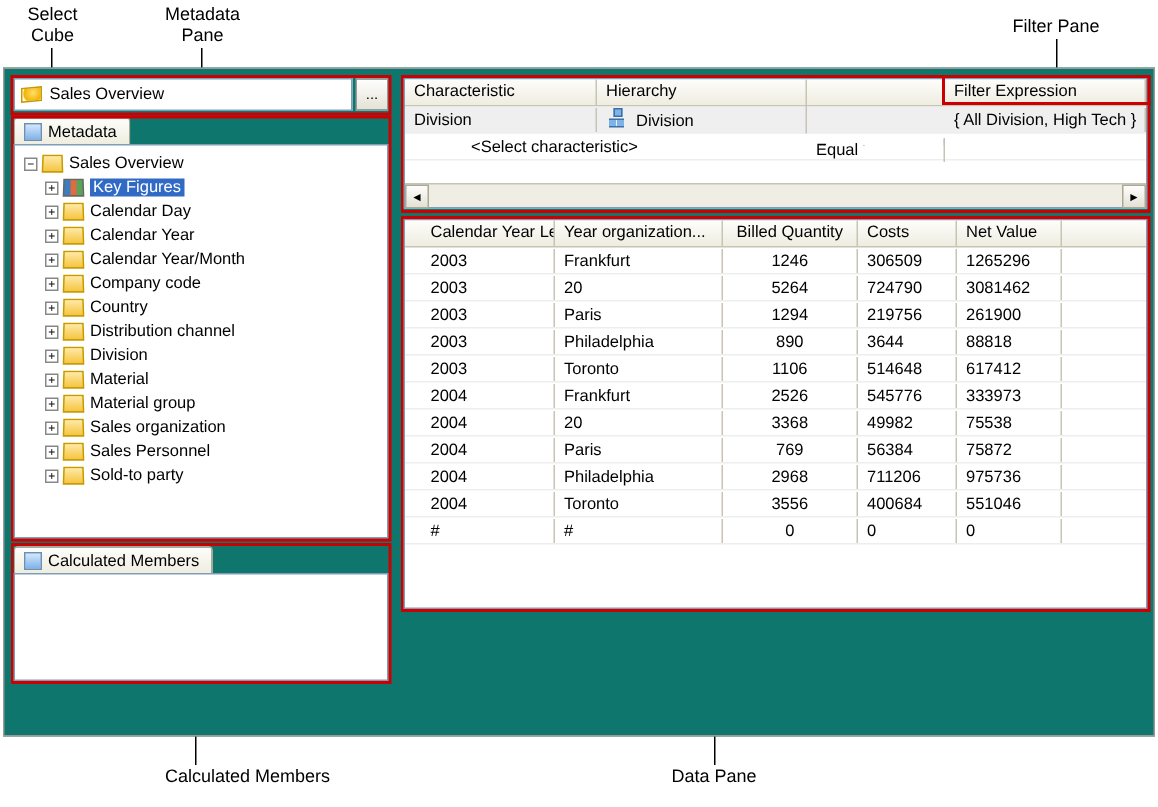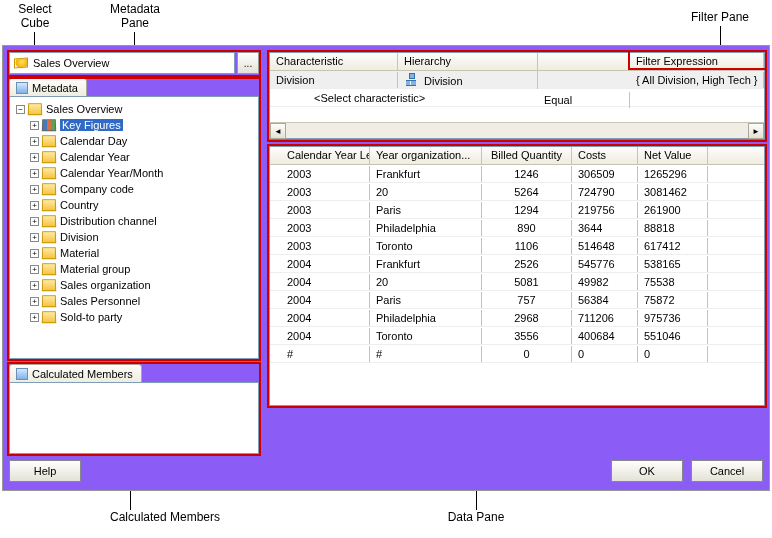--- a/index.html
+++ b/index.html
@@ -23,21 +23,21 @@
   .callout .line {
     position: absolute;
     background: #000;
   }
   .main-window {
     position: absolute;
     left: 2px;
     top: 45px;
     width: 768px;
     height: 446px;
-    background: #8b5cf6;
+    background: #0f766e;
     border: 1px solid #999;
   }
   .redbox { border: 2px solid #c00; position: absolute; pointer-events:none; }
   .cube-row {
     position: absolute;
     left: 6px; top: 6px;
     width: 250px; height: 22px;
     display:flex;
   }
   .cube-field {
@@ -187,21 +187,21 @@
 <body>
 
 <div class="callout" style="left:10px;top:2px;width:50px"><span style="white-space:pre-line;">Select
 Cube</span>
   <div class="line" style="left:24px;top:30px;width:1px;height:18px;"></div>
 </div>
 <div class="callout" style="left:100px;top:2px;width:70px"><span style="white-space:pre-line;">Metadata
 Pane</span>
   <div class="line" style="left:34px;top:30px;width:1px;height:50px;"></div>
 </div>
-<div class="callout" style="left:680px;top:10px;width:80px"><span>Filter Pane</span>
+<div class="callout" style="left:664px;top:10px;width:80px"><span>Filter Pane</span>
   <div class="line" style="left:40px;top:16px;width:1px;height:28px;"></div>
 </div>
 <div class="callout" style="left:100px;top:510px;width:130px"><span>Calculated Members</span>
   <div class="line" style="left:30px;top:-22px;width:1px;height:22px;"></div>
 </div>
 <div class="callout" style="left:436px;top:510px;width:80px"><span>Data Pane</span>
   <div class="line" style="left:40px;top:-22px;width:1px;height:22px;"></div>
 </div>
 
 <div class="main-window">
@@ -374,33 +374,33 @@
           <div class="gbcell c2">Toronto</div>
           <div class="gbcell c3">1106</div>
           <div class="gbcell c4">514648</div>
           <div class="gbcell c5">617412</div>
         </div>
         <div class="grid-row">
           <div class="gbcell c1">2004</div>
           <div class="gbcell c2">Frankfurt</div>
           <div class="gbcell c3">2526</div>
           <div class="gbcell c4">545776</div>
-          <div class="gbcell c5">538165</div>
+          <div class="gbcell c5">333973</div>
         </div>
         <div class="grid-row">
           <div class="gbcell c1">2004</div>
           <div class="gbcell c2">20</div>
-          <div class="gbcell c3">5081</div>
+          <div class="gbcell c3">3368</div>
           <div class="gbcell c4">49982</div>
           <div class="gbcell c5">75538</div>
         </div>
         <div class="grid-row">
           <div class="gbcell c1">2004</div>
           <div class="gbcell c2">Paris</div>
-          <div class="gbcell c3">757</div>
+          <div class="gbcell c3">769</div>
           <div class="gbcell c4">56384</div>
           <div class="gbcell c5">75872</div>
         </div>
         <div class="grid-row">
           <div class="gbcell c1">2004</div>
           <div class="gbcell c2">Philadelphia</div>
           <div class="gbcell c3">2968</div>
           <div class="gbcell c4">711206</div>
           <div class="gbcell c5">975736</div>
         </div>
@@ -415,27 +415,14 @@
           <div class="gbcell c1">#</div>
           <div class="gbcell c2">#</div>
           <div class="gbcell c3">0</div>
           <div class="gbcell c4">0</div>
           <div class="gbcell c5">0</div>
         </div>
       </div>
   </div>
   <div class="redbox" style="left:264px;top:98px;width:500px;height:264px;"></div>
 
-  <div class="btn-row">
-    <div class="btn">
-        <span>Help</span>
-      </div>
-    <div class="right-buttons">
-      <div class="btn">
-          <span>OK</span>
-        </div>
-      <div class="btn">
-          <span>Cancel</span>
-        </div>
-    </div>
-  </div>
 
 </div>
 
 </body></html>

